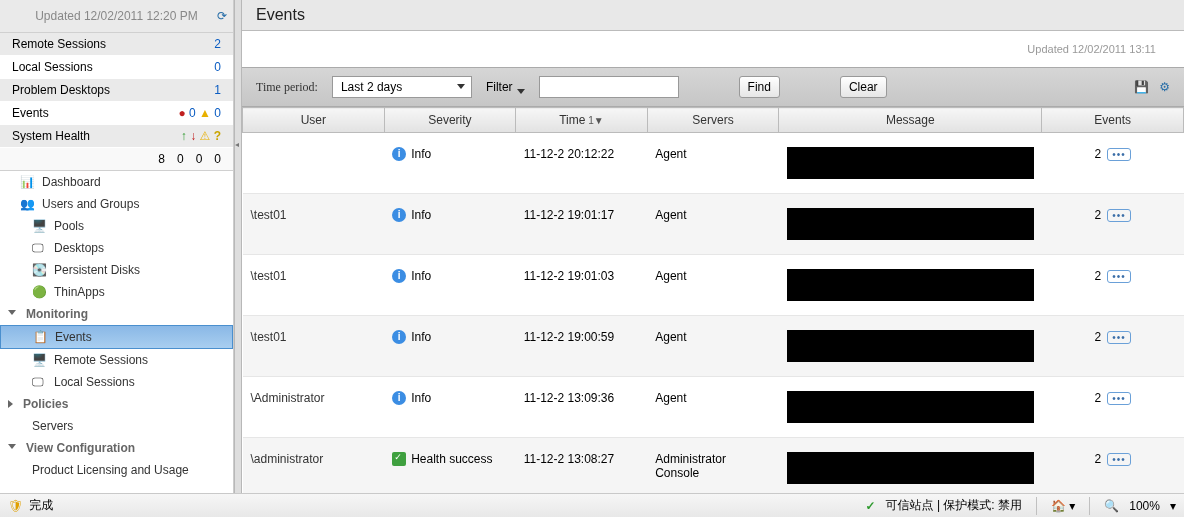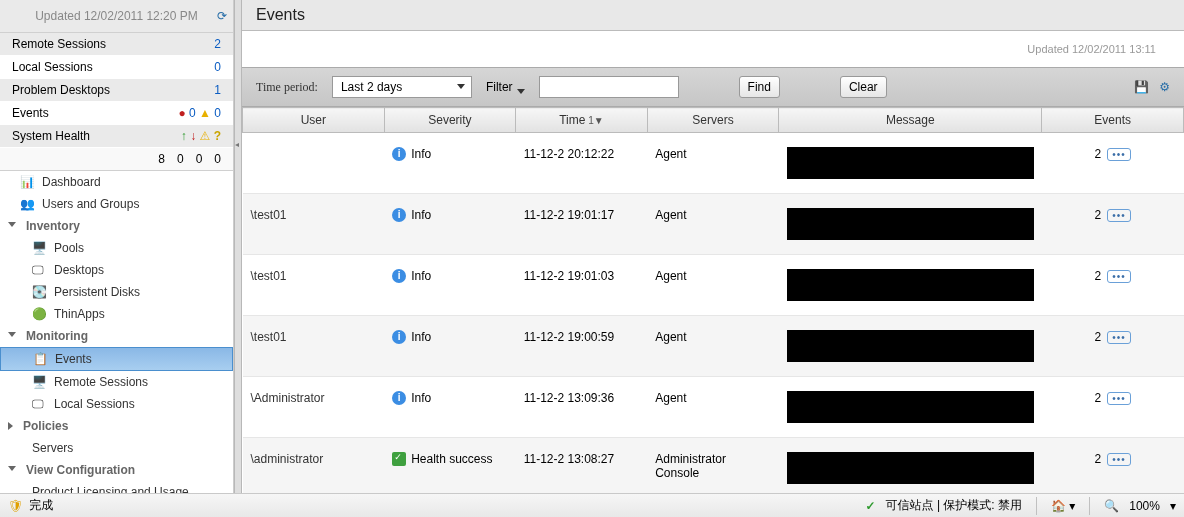--- a/index.html
+++ b/index.html
@@ -119,24 +119,20 @@
 
     <div class="nav">
       <div class="nav-item">
           <span class="nav-icon">📊</span>
           <span>Dashboard</span>
         </div>
       <div class="nav-item">
           <span class="nav-icon">👥</span>
           <span>Users and Groups</span>
         </div>
-      <div class="nav-item section">
-          <span class="tri open"></span>
-          <span>Inventory</span>
-        </div>
       <div class="nav-item sub">
           <span class="nav-icon">🖥️</span>
           <span>Pools</span>
         </div>
       <div class="nav-item sub">
           <span class="nav-icon">🖵</span>
           <span>Desktops</span>
         </div>
       <div class="nav-item sub">
           <span class="nav-icon">💽</span>

